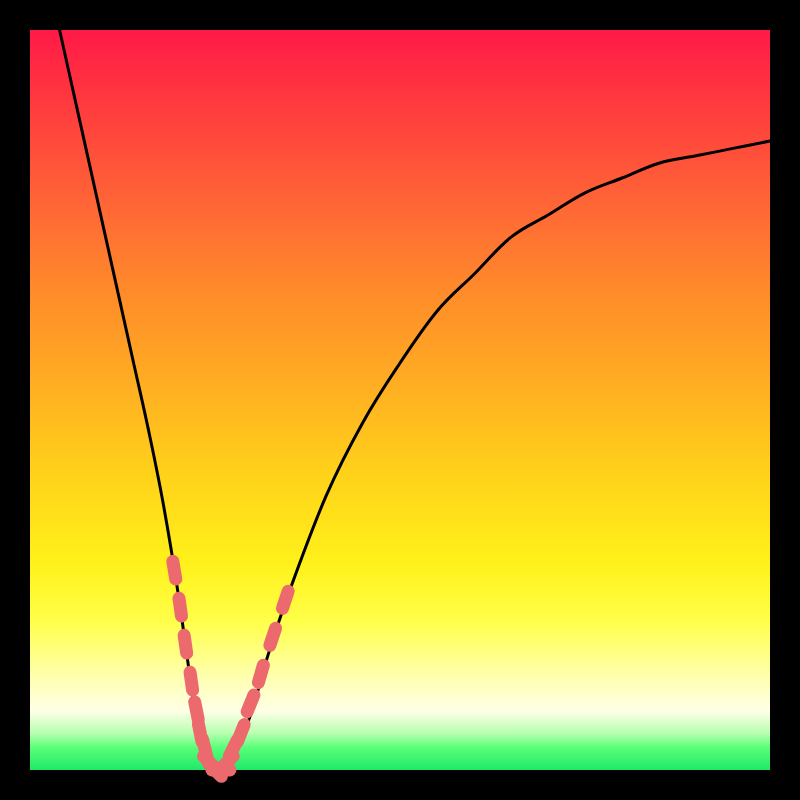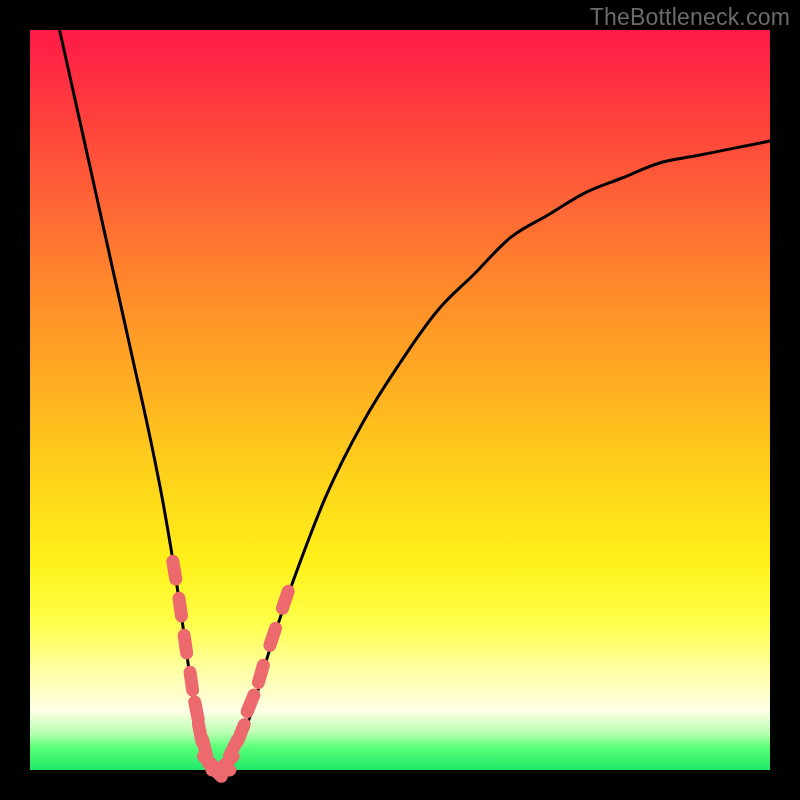--- a/index.html
+++ b/index.html
@@ -85,14 +85,13 @@
           <line x1="190.47603896932105" y1="738.9639610306789" x2="203.20396103067895" y2="726.2360389693212" stroke="#ec6a6d" stroke-width="13" stroke-linecap="round"></line>
           <line x1="199.47507764050042" y1="725.8498447189992" x2="207.52492235949964" y2="709.7501552810007" stroke="#ec6a6d" stroke-width="13" stroke-linecap="round"></line>
           <line x1="207.55748391281304" y1="711.3562902179673" x2="214.2425160871869" y2="694.6437097820327" stroke="#ec6a6d" stroke-width="13" stroke-linecap="round"></line>
           <line x1="217.17748391281305" y1="681.7562902179673" x2="223.86251608718692" y2="665.0437097820327" stroke="#ec6a6d" stroke-width="13" stroke-linecap="round"></line>
           <line x1="228.40750984892358" y1="652.4537155287674" x2="233.3524901510764" y2="635.1462844712325" stroke="#ec6a6d" stroke-width="13" stroke-linecap="round"></line>
           <line x1="239.87395010584842" y1="615.3381496824546" x2="245.56604989415152" y2="598.2618503175453" stroke="#ec6a6d" stroke-width="13" stroke-linecap="round"></line>
           <line x1="252.45395010584843" y1="578.3381496824546" x2="258.14604989415153" y2="561.2618503175453" stroke="#ec6a6d" stroke-width="13" stroke-linecap="round"></line>
         </g>
     </svg>
   </div>
-  <div class="watermark">TheBottleneck.com</div>
 </div>
 
 </body></html>

